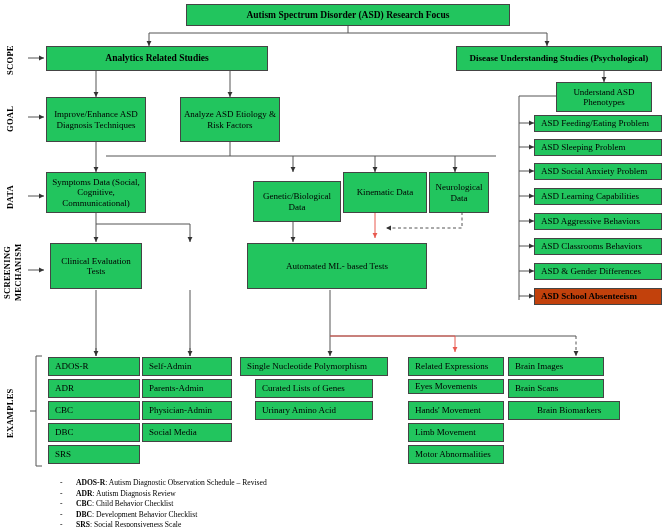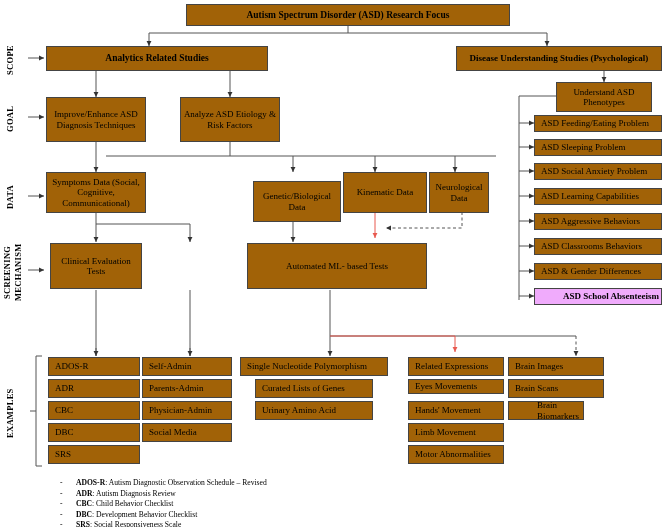--- a/index.html
+++ b/index.html
@@ -1,26 +1,26 @@
 <!DOCTYPE html>
 <html><head>
 <meta charset="utf-8">
 <style>
   html,body{margin:0;padding:0;background:#ffffff;}
   body{width:668px;height:527px;position:relative;font-family:"Liberation Serif",serif;color:#000;overflow:hidden;}
   #canvas{position:absolute;left:0;top:0;width:668px;height:527px;}
   svg.lines{position:absolute;left:0;top:0;width:668px;height:527px;pointer-events:none;}
 
-  .box{position:absolute;box-sizing:border-box;border:1px solid #555;background:#a16207;
+  .box{position:absolute;box-sizing:border-box;border:1px solid #555;background:#22c55e;
        display:flex;align-items:center;justify-content:center;text-align:center;
        font-size:9px;line-height:10.5px;padding:1px 2px;}
   .box.b2{border:1.4px solid #444;}
   .bold{font-weight:bold;}
   .left{justify-content:flex-start;padding-left:6px;text-align:left;}
-  .pink{background:#f0abfc;border:1.4px solid #6b6b6b;justify-content:flex-end;}
+  .pink{background:#c2410c;border:1.4px solid #6b6b6b;}
 
   .rowlabel{position:absolute;font-size:8.5px;font-weight:bold;letter-spacing:.3px;
             writing-mode:vertical-rl;transform:rotate(180deg);text-align:center;
             display:flex;align-items:center;justify-content:center;}
 
   .legend{position:absolute;font-size:7.6px;line-height:10.6px;}
   .legend .ln{white-space:nowrap;}
   .legend .dash{display:inline-block;width:16px;}
   .legend b{font-weight:bold;}
 </style>
@@ -237,21 +237,21 @@
   <div class="box b2 left" style="left:408px;top:445px;width:96px;height:19px;">
       <span>Motor Abnormalities</span>
     </div>
 
   <div class="box b2 left" style="left:508px;top:357px;width:96px;height:19px;">
       <span>Brain Images</span>
     </div>
   <div class="box b2 left" style="left:508px;top:379px;width:96px;height:19px;">
       <span>Brain Scans</span>
     </div>
-  <div class="box b2 left" style="left:508px;top:401px;width:76px;height:19px;padding-left:28px;">
+  <div class="box b2 left" style="left:508px;top:401px;width:112px;height:19px;padding-left:28px;">
       <span>Brain Biomarkers</span>
     </div>
 
   <div class="legend" style="left:60px;top:478px;width:420px;">
     <div class="ln"><span class="dash">-</span><b>ADOS-R</b><span>: Autism Diagnostic Observation Schedule – Revised</span></div>
     <div class="ln"><span class="dash">-</span><b>ADR</b><span>: Autism Diagnosis Review</span></div>
     <div class="ln"><span class="dash">-</span><b>CBC</b><span>: Child Behavior Checklist</span></div>
     <div class="ln"><span class="dash">-</span><b>DBC</b><span>: Development Behavior Checklist</span></div>
     <div class="ln"><span class="dash">-</span><b>SRS</b><span>: Social Responsiveness Scale</span></div>
   </div>

